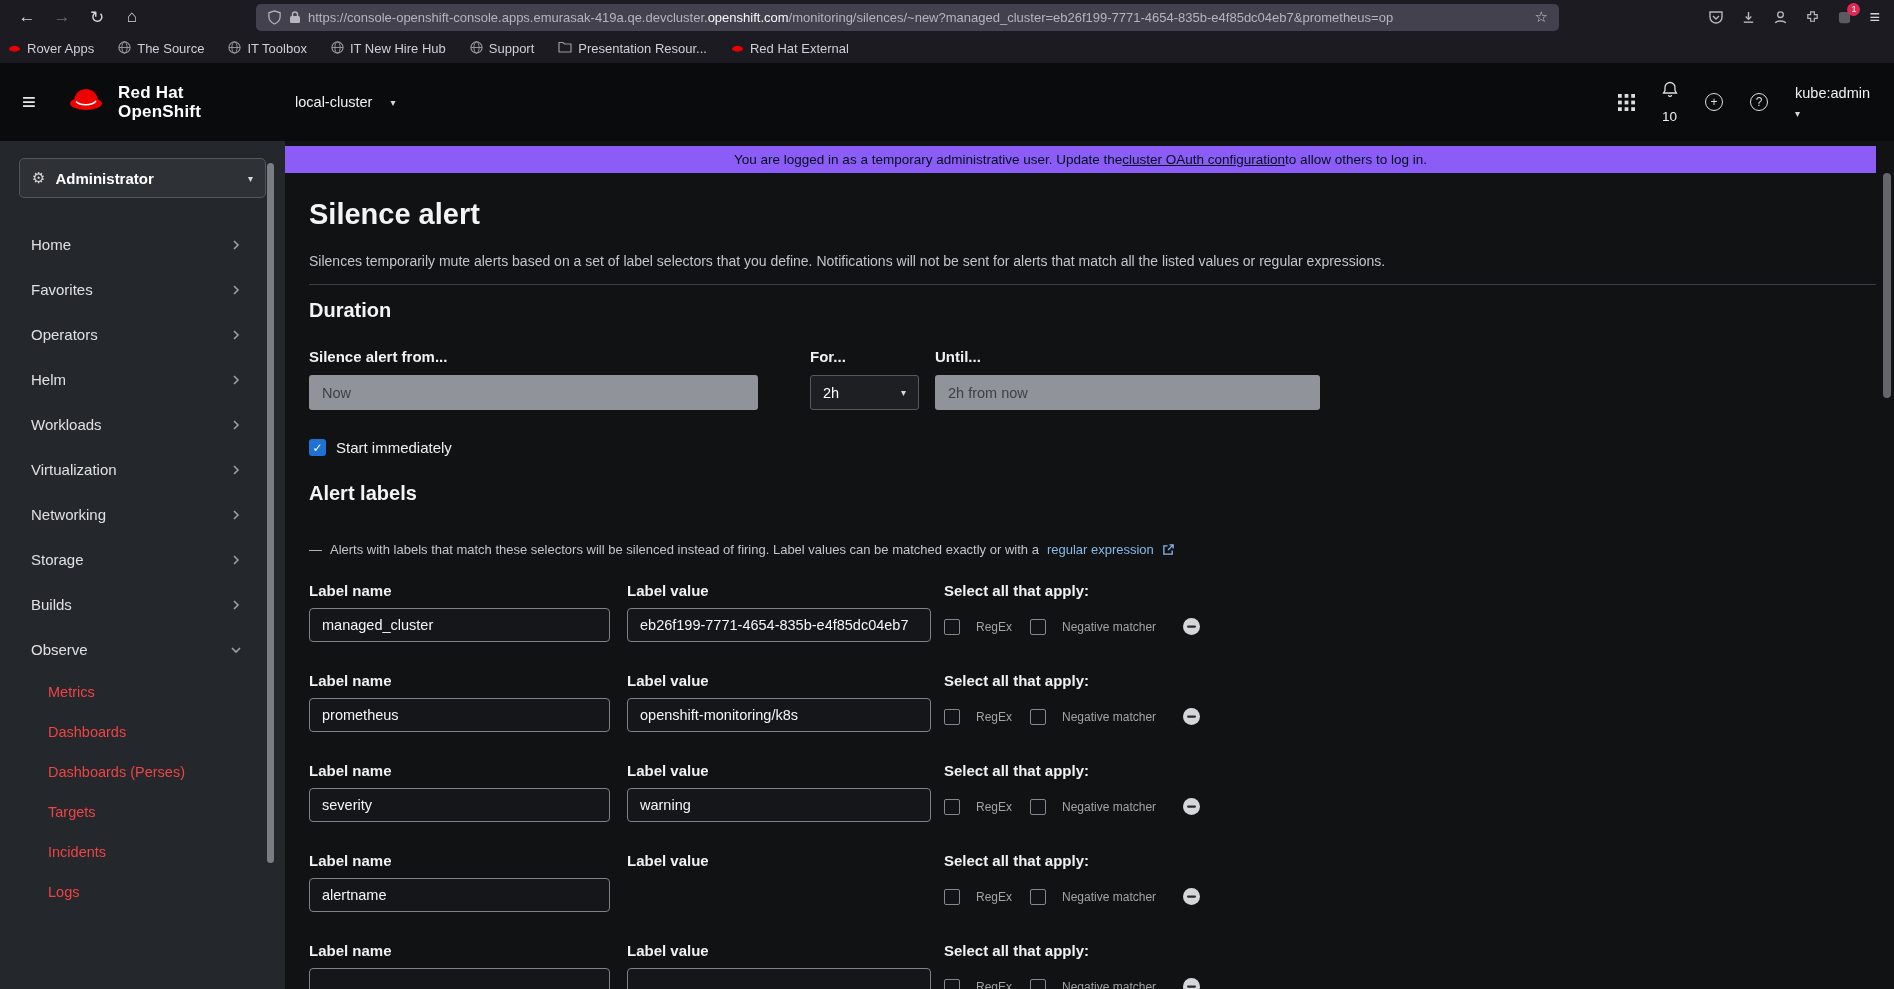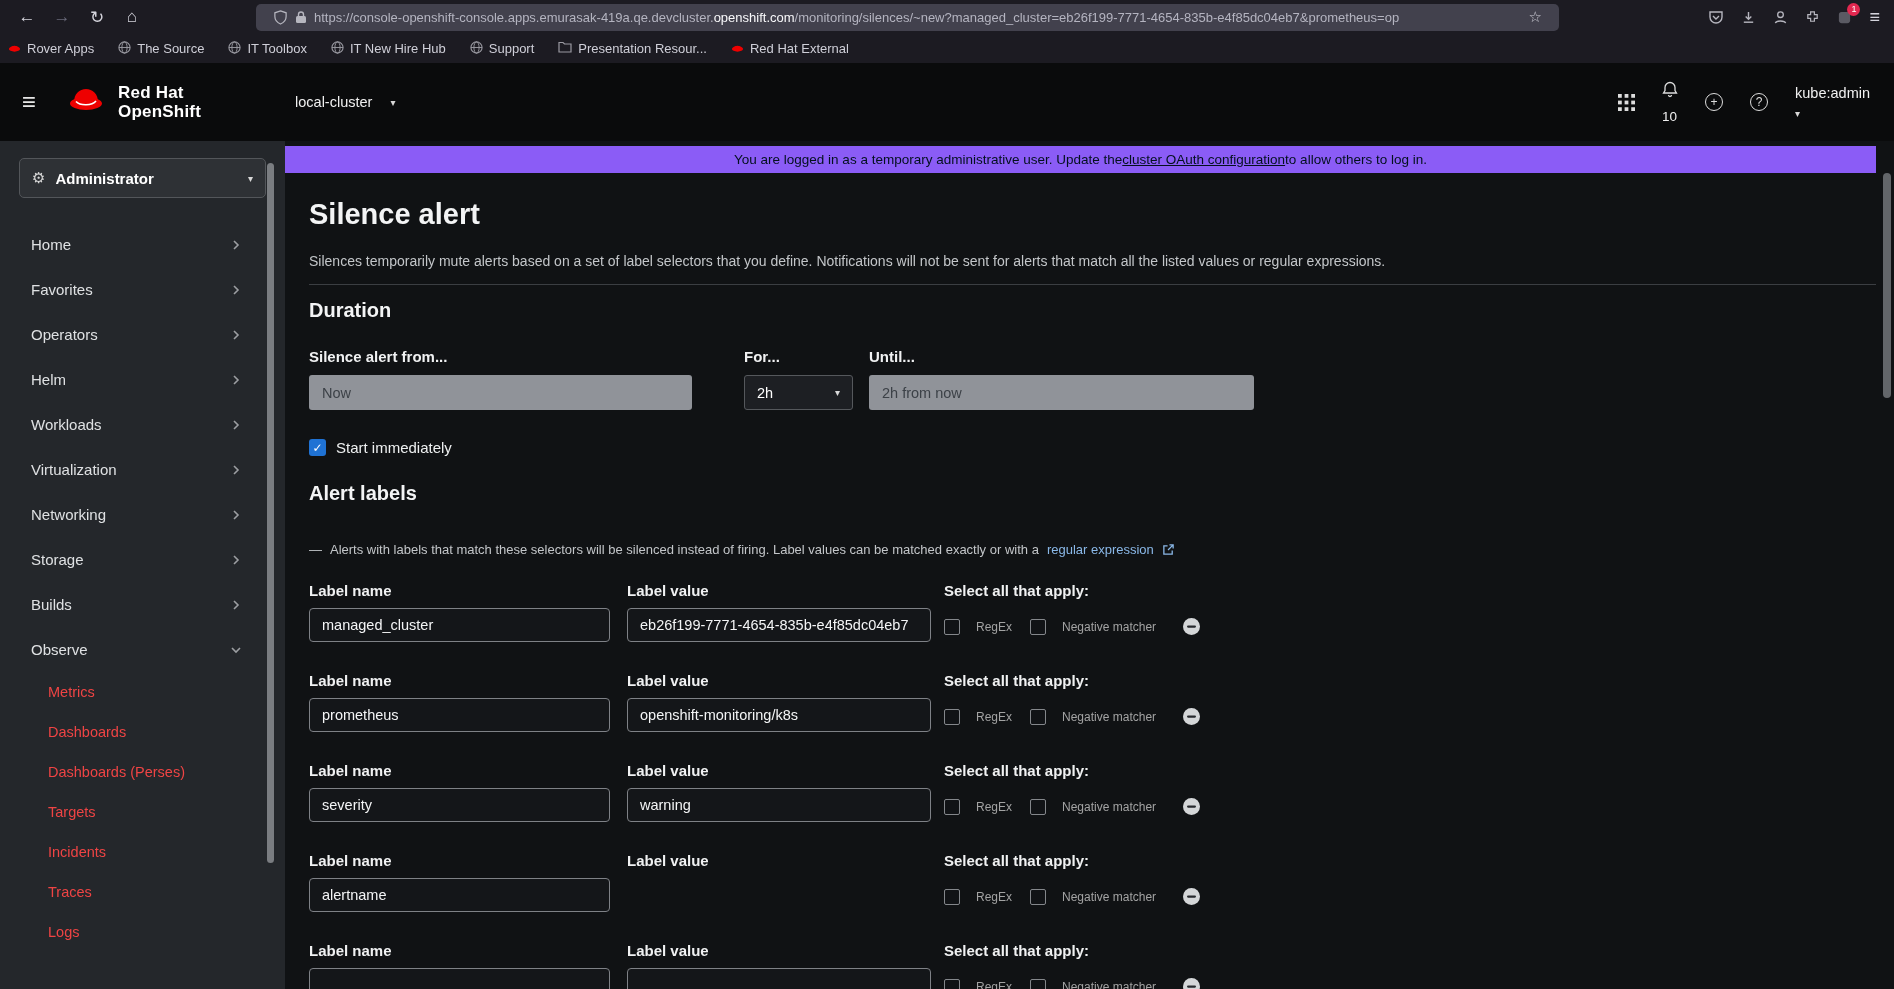--- a/index.html
+++ b/index.html
@@ -6,21 +6,21 @@
   html,body { width:1894px; height:989px; overflow:hidden; background:#101214;
     font-family:"Liberation Sans","DejaVu Sans",sans-serif; }
 
   
   .chrome { background:#1c1b22; }
   .toolbar { height:34px; display:flex; align-items:center; padding:0 10px 0 12px; }
   .nav-btn { width:30px; height:28px; display:flex; align-items:center; justify-content:center;
     color:#d4d4dc; font-size:17px; border-radius:4px; margin-right:5px; cursor:pointer; }
   .nav-btn.dim { color:#69697a; }
   .urlbar { margin-left:104px; width:1303px; height:27px; background:#42414d; border-radius:5px;
-    display:flex; align-items:center; padding:0 17px; gap:7px; }
+    display:flex; align-items:center; padding:0 11px; gap:7px; }
   .u-icon { display:flex; align-items:center; }
   .url-text { flex:1; font-size:13px; color:#b4b4c0; white-space:nowrap; overflow:hidden; }
   .u-domain { color:#f9f9fb; }
   .star { color:#c9c9d2; font-size:15px; margin-left:auto; cursor:pointer; }
   .right-icons { margin-left:auto; display:flex; align-items:center; gap:17px; padding-right:4px; }
   .ric { display:flex; align-items:center; cursor:pointer; position:relative; }
   .ext-badge { position:absolute; top:-7px; right:-8px; background:#e22850; color:#fff;
     font-size:9px; min-width:13px; height:13px; border-radius:7px; display:flex;
     align-items:center; justify-content:center; padding:0 3px; }
   .menu-glyph { color:#d4d4dc; font-size:18px; }
@@ -68,21 +68,21 @@
   .content { padding:25px 18px 0 24px; }
   .page-title { font-size:29px; font-weight:700; color:#f3f4f5; }
   .desc { margin-top:22px; font-size:14px; color:#c3c6c9; }
   .hr { margin-top:15px; border-top:1px solid #3b3e42; }
   .h2 { font-size:20px; font-weight:700; color:#f3f4f5; }
   .duration-h { margin-top:14px; }
   .fields { margin-top:26px; display:flex; }
   .fcol .flabel { display:block; font-size:15px; font-weight:700; color:#f0f1f2; margin-bottom:10px; }
   .input-disabled { height:35px; background:#909399; color:#3c4147; border-radius:3px;
     display:flex; align-items:center; padding:0 13px; font-size:14.5px; }
-  .w-from { width:383px; }
+  .w-from { width:449px; }
   .w-until { width:385px; }
   .fc-for { margin-left:52px; }
   .fc-until { margin-left:16px; }
   .selectbox { width:109px; height:35px; background:#1d1f23; border:1px solid #55585c; border-radius:3px;
     color:#fff; display:flex; align-items:center; justify-content:space-between; padding:0 12px;
     font-size:14.5px; cursor:pointer; }
   .check-row { margin-top:29px; display:flex; align-items:center; gap:10px;
     font-size:15px; color:#eef0f1; }
   .checkbox-checked { width:17px; height:17px; border-radius:3px; background:#1f72d4; color:#fff;
     display:flex; align-items:center; justify-content:center; font-size:12px; cursor:pointer; }
@@ -348,21 +348,20 @@
           <svg width="10" height="10" viewBox="0 0 10 10">
             <path d="M1 3l4 4 4-4" stroke="#9c9ea2" fill="none" stroke-width="1.6"></path>
           </svg>
         </div>
       <div class="subnav">
         <div class="sub-item">Metrics</div>
         <div class="sub-item">Dashboards</div>
         <div class="sub-item">Dashboards (Perses)</div>
         <div class="sub-item">Targets</div>
         <div class="sub-item">Incidents</div>
-        <div class="sub-item">Traces</div>
         <div class="sub-item">Logs</div>
       </div>
     </div>
     <div class="side-scroll"></div>
   </nav>
 
   <main class="main">
     <div class="banner" style="background:#8b5cf6">
       <span>You are logged in as a temporary administrative user. Update the </span>
       <a>cluster OAuth configuration</a>

